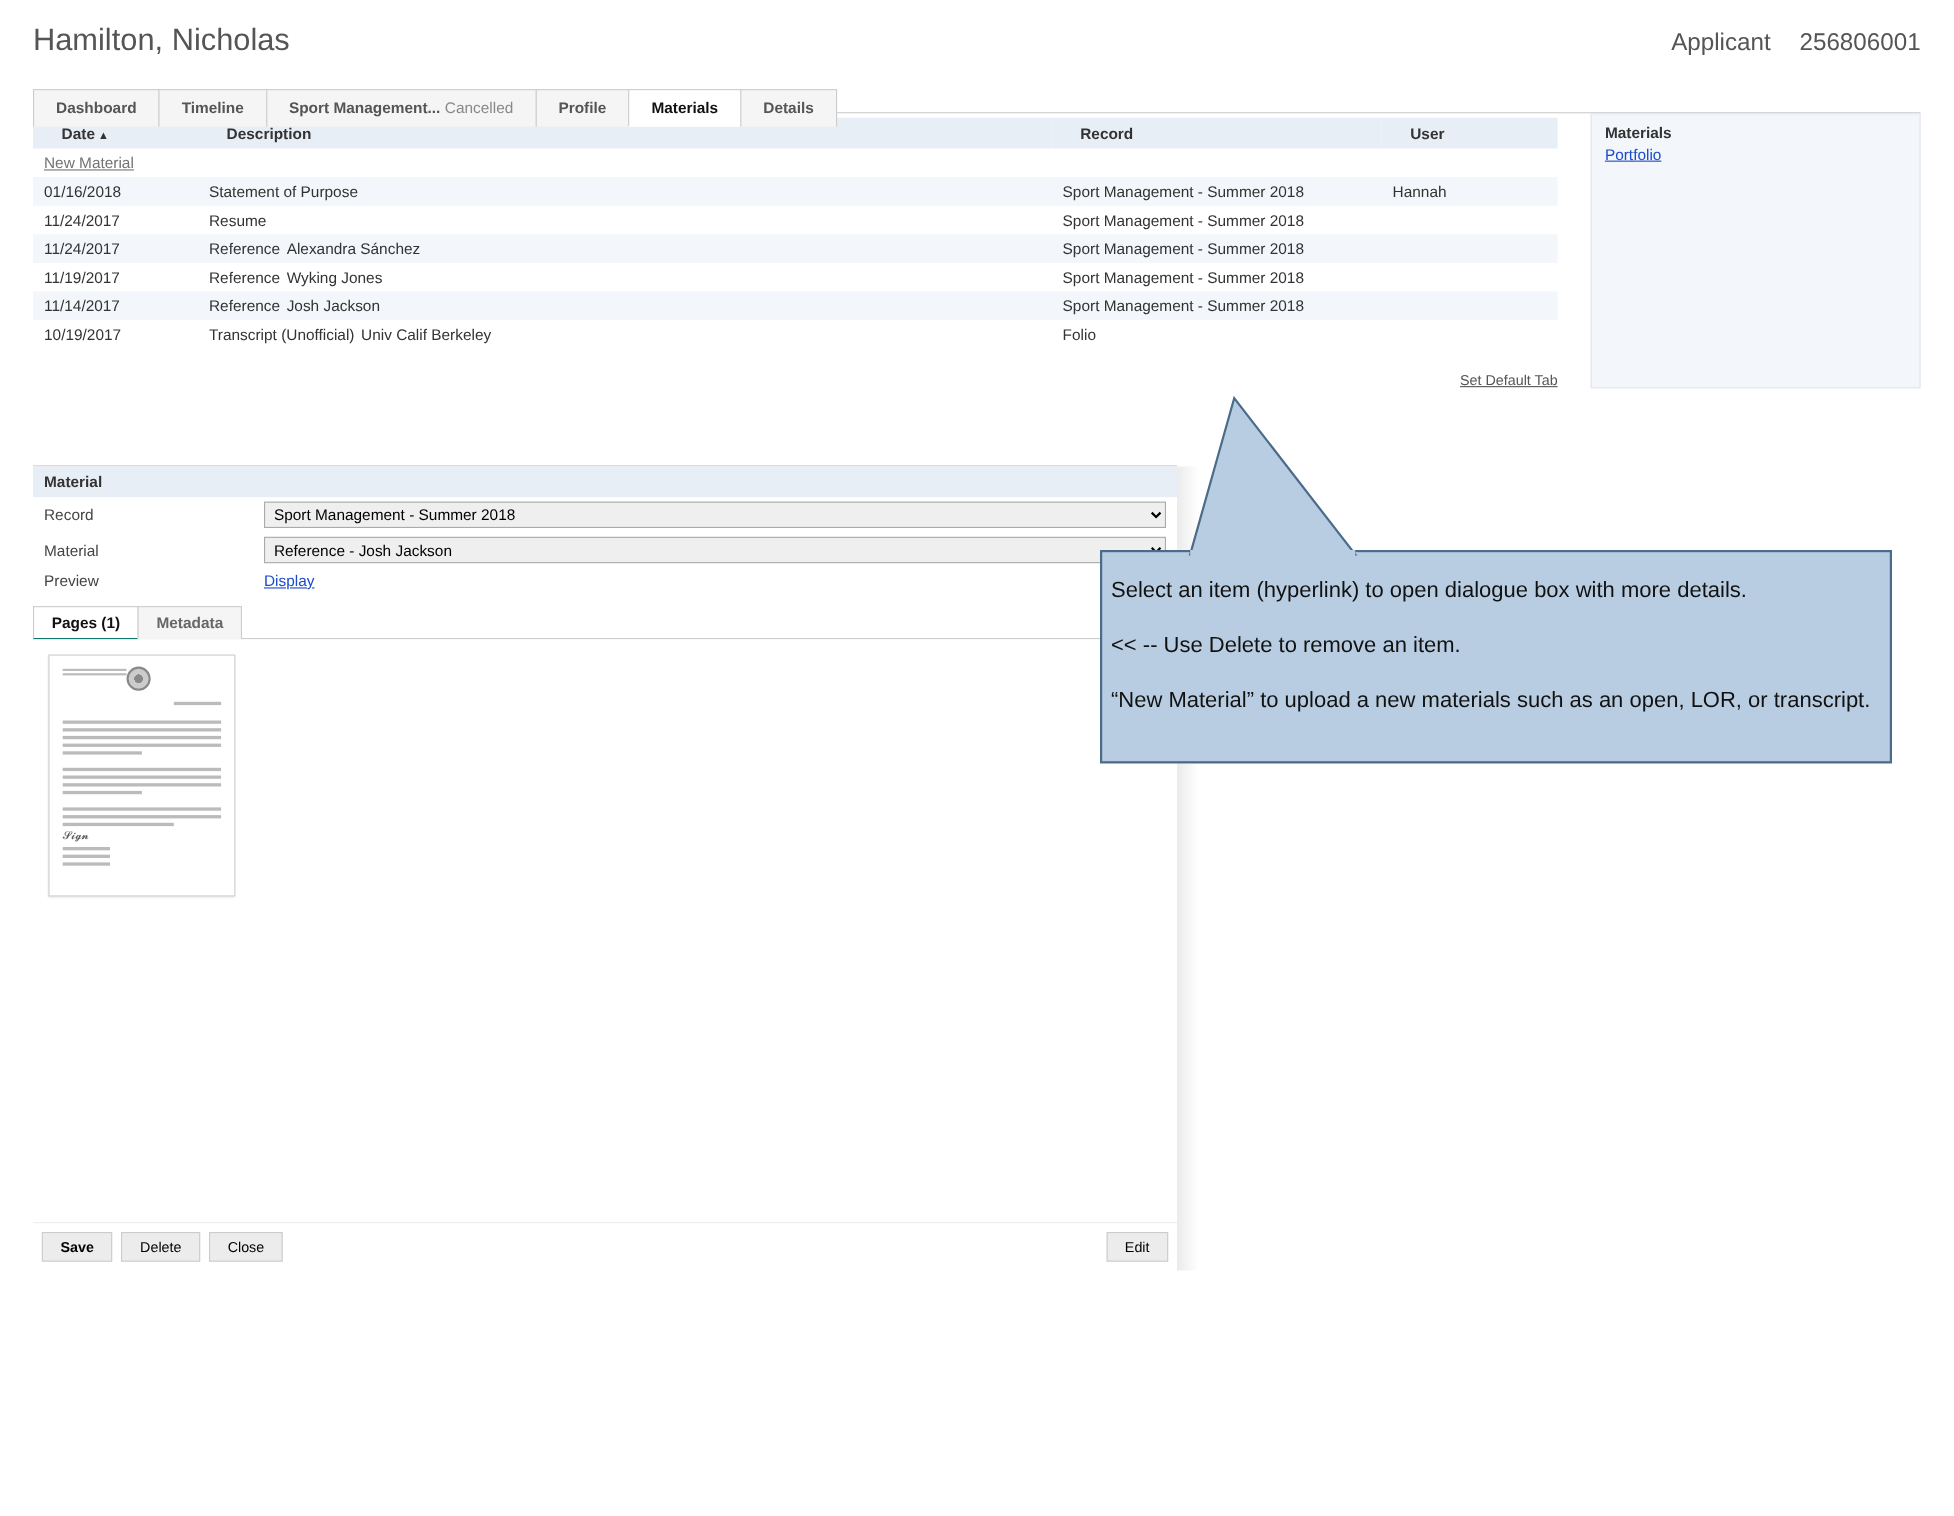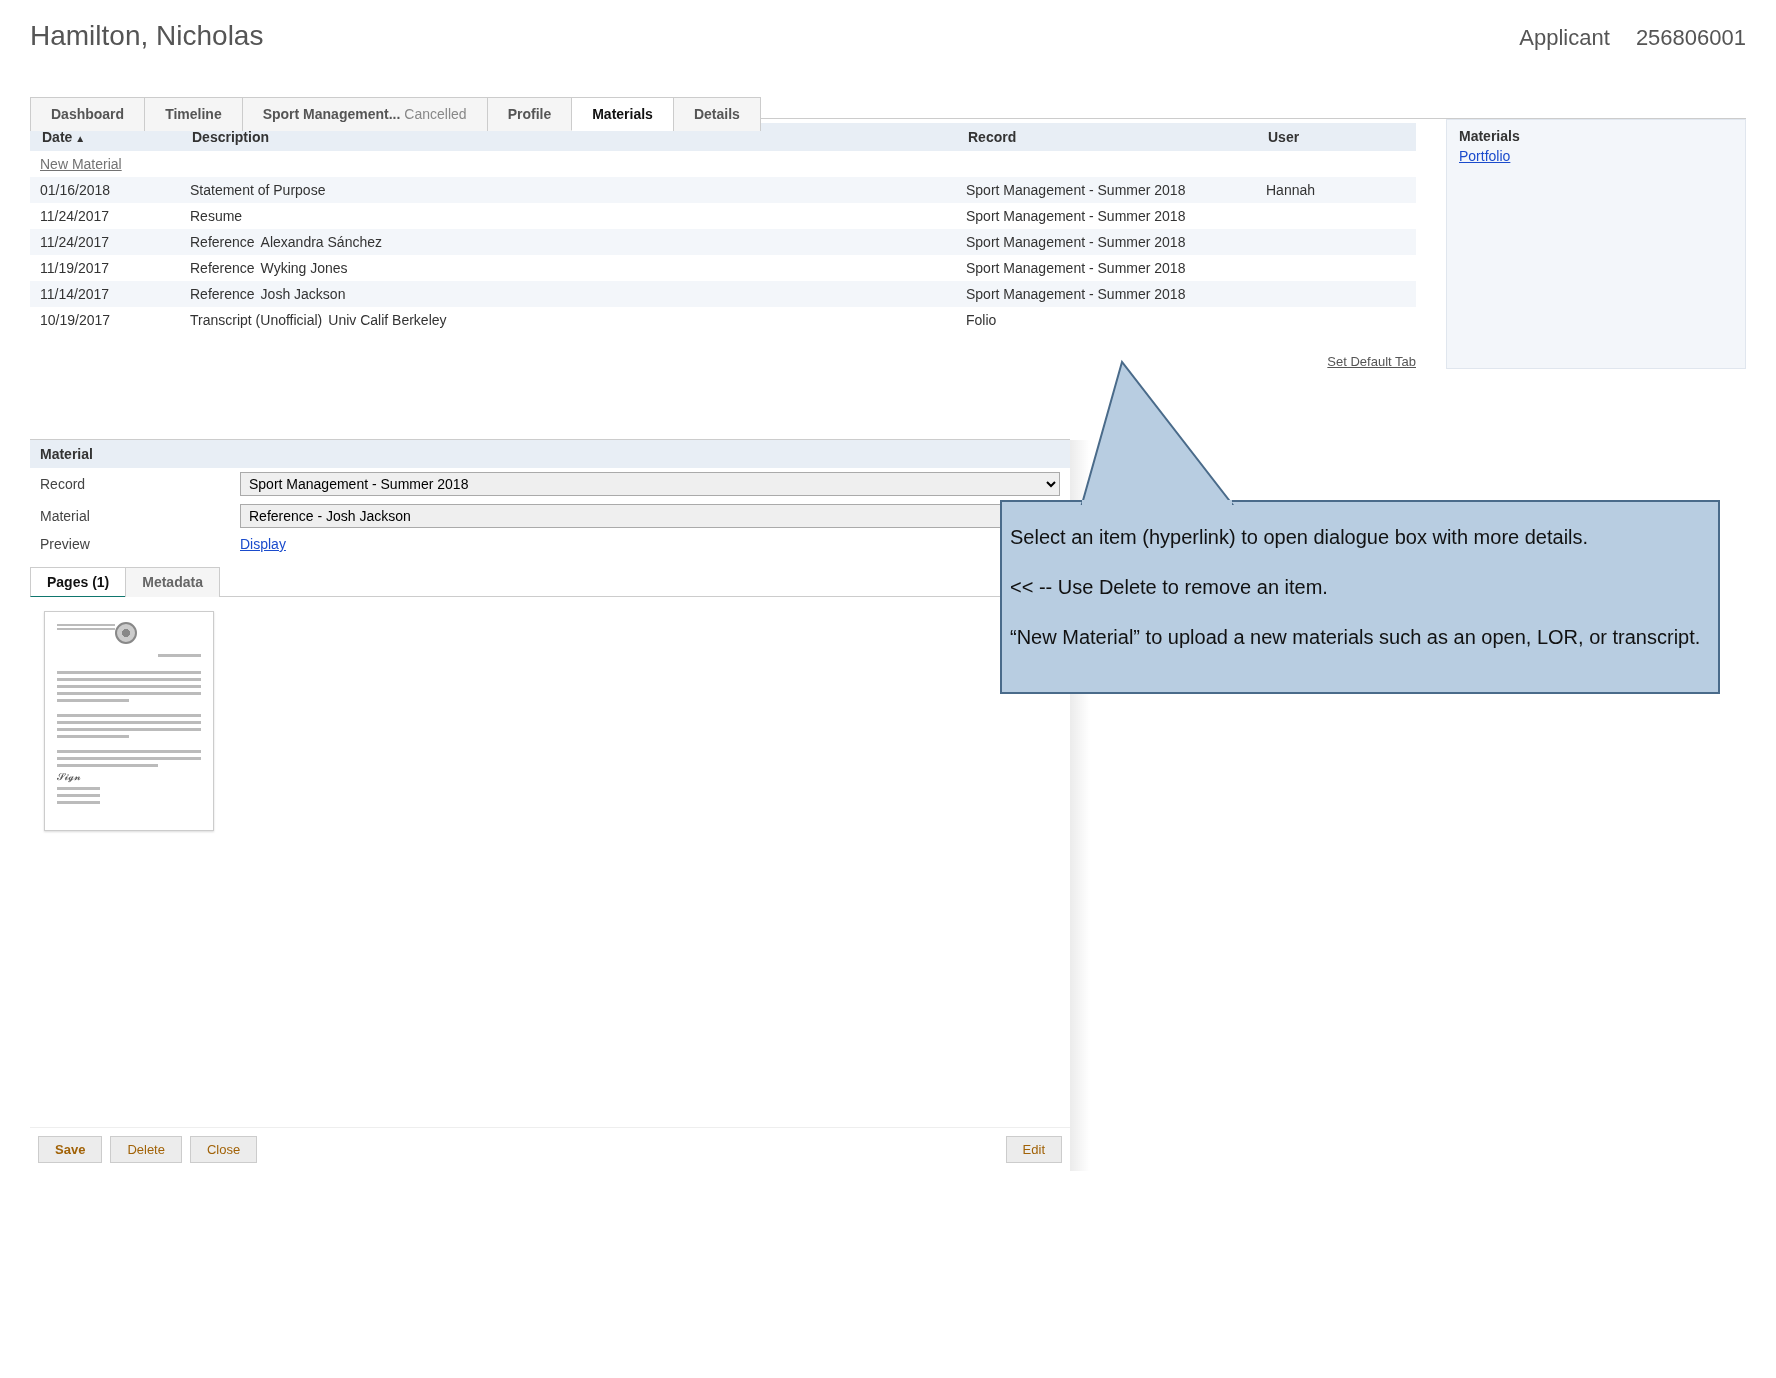--- a/index.html
+++ b/index.html
@@ -9,21 +9,21 @@
     font-family: "Segoe UI", Tahoma, Arial, sans-serif;
     font-size: 14px;
     color: #333;
     background: #fff;
     width: 1776px;
   }
   .header {
     display: flex;
     justify-content: space-between;
     align-items: baseline;
-    margin-bottom: 32px;
+    margin-bottom: 16px;
   }
   .applicant-name {
     font-size: 28px;
     color: #555;
     font-weight: 400;
   }
   .applicant-meta {
     font-size: 22px;
     color: #555;
   }
@@ -59,21 +59,21 @@
 
   
   table.material-table {
     width: 100%;
     border-collapse: collapse;
     margin-top: 4px;
   }
   table.material-table th {
     text-align: left;
     background: #e8eef5;
-    padding: 6px 12px;
+    padding: 6px 26px;
     font-weight: bold;
     color: #333;
   }
   table.material-table td {
     padding: 5px 10px;
     vertical-align: top;
   }
   table.material-table tr.alt td { background: #f3f6fa; }
   .sort-indicator::after { content: " ▲"; font-size: 10px;}
   a.link { color: #737373; text-decoration: underline; }
@@ -171,21 +171,21 @@
     align-items: center;
   }
   .button-bar .spacer { flex:1; }
   button.btn {
     background: #ececec;
     border: 1px solid #ccc;
     padding: 5px 16px;
     font-family: inherit;
     font-size: 13px;
     cursor: pointer;
-    color: #a16207;
+    color: #000000;
   }
   button.btn.primary { font-weight: bold; }
 
   .right-shadow {
     position:absolute;
     right:-20px; top:0; bottom:0; width:20px;
     background:linear-gradient(to right, rgba(0,0,0,.08), transparent);
   }
 
   

